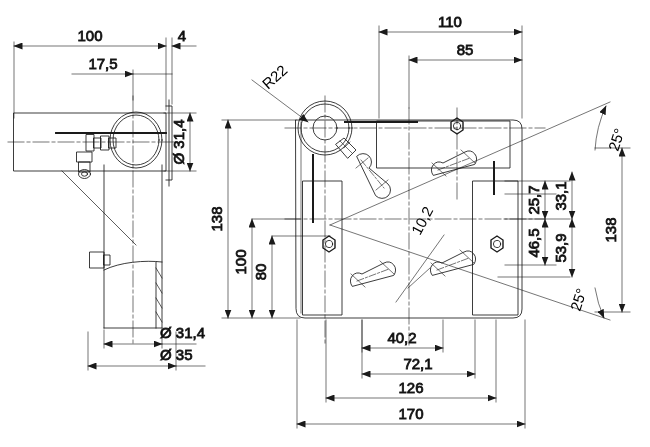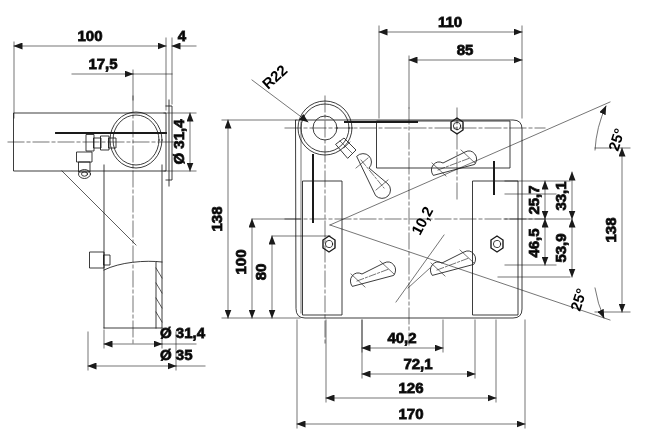--- a/index.html
+++ b/index.html
@@ -1,18 +1,18 @@
 <!DOCTYPE html>
 <html><head>
 <meta charset="utf-8">
 <style>
   html,body{margin:0;padding:0;background:#ffffff;}
   body{width:650px;height:447px;overflow:hidden;
        font-family:"Liberation Sans", sans-serif;}
-  #drawing{position:relative;width:532px;height:447px;background:#fff;font-weight:bold;}
+  #drawing{position:relative;width:532px;height:447px;background:#fff;}
   svg{display:block;}
   text{font-family:"Liberation Sans", sans-serif;fill:#000;}
 </style>
 </head>
 <body>
 
 <div id="drawing">
 <svg width="650" height="447" viewBox="0 0 650 447">
   <defs>
     <marker id="ar" markerWidth="9" markerHeight="7" refX="8.5" refY="3.5" orient="auto" markerUnits="userSpaceOnUse">

